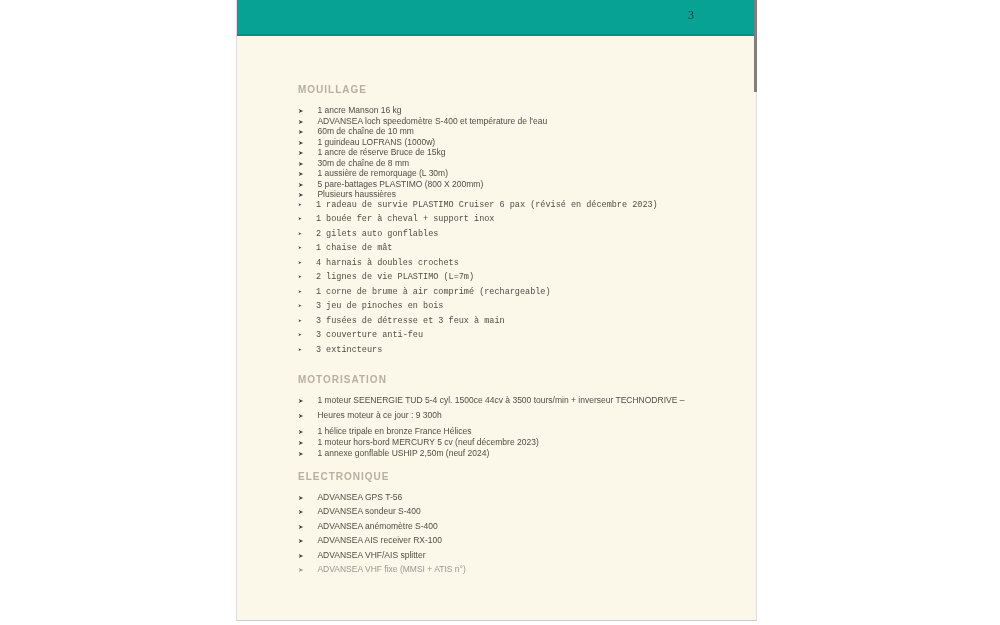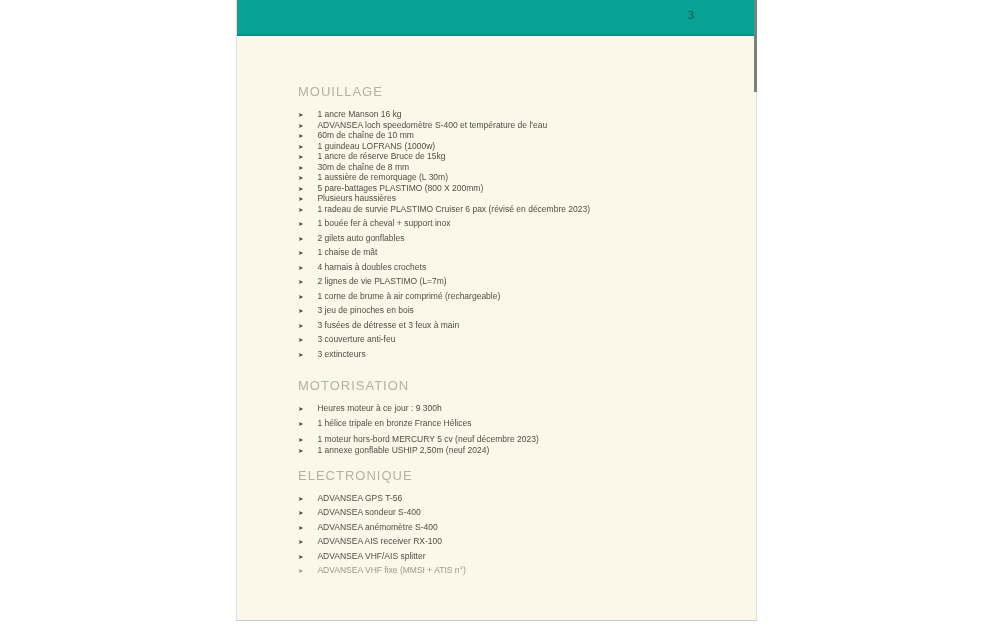--- a/index.html
+++ b/index.html
@@ -57,22 +57,22 @@
   }
   .content {
     position: absolute;
     left: 61px;
     top: 36px;
     right: 20px;
     padding-top: 48px;
   }
   h2.sec-title {
     margin: 0 0 11px 0;
-    font-size: 13px;
-    font-weight: normal;
+    font-size: 10px;
+    font-weight: bold;
     letter-spacing: 1px;
     color: #b7b0a0;
   }
   h2.mt-securite   { margin-top: 15px; }
   h2.mt-motorisation { margin-top: 19px; }
   h2.mt-electronique { margin-top: 13px; }
   ul.list {
     list-style: none;
     margin: 0 0 0 0;
     padding: 0;
@@ -87,21 +87,21 @@
     gap: 8px;
   }
   ul.list li .bullet {
     font-size: 6.5px;
     margin-right: 6px;
     color: #45413a;
     flex: 0 0 auto;
   }
   ul.list li.muted, ul.list li.muted .bullet { color: #9b968c; }
   ul.mouillage li     { margin-bottom: 1.5px; }
-  ul.securite li      { margin-bottom: 5.5px; }
+  ul.securite li      { margin-bottom: 5.5px; font-family: Liberation Mono, monospace; }
   ul.motorisation li  { margin-bottom: 2px; }
   ul.motorisation li:nth-child(1),
   ul.motorisation li:nth-child(2) { margin-bottom: 6.5px; }
   ul.electronique li  { margin-bottom: 5.5px; }
 </style>
 </head>
 <body>
 
 <div class="viewport">
   <div class="page">
@@ -203,20 +203,24 @@
               <span class="item-text">3 extincteurs</span>
             </li>
           </ul>
       </section>
 
       <section>
         <h2 class="sec-title mt-motorisation">MOTORISATION</h2>
         <ul class="list motorisation">
             <li>
               <span class="bullet">➤</span>
+              <span class="item-text">1 moteur SEENERGIE TUD 5-4 cyl. 1500ce  44cv à 3500 tours/min + inverseur TECHNODRIVE –</span>
+            </li>
+            <li>
+              <span class="bullet">➤</span>
               <span class="item-text">Heures moteur à ce jour : 9 300h</span>
             </li>
             <li>
               <span class="bullet">➤</span>
               <span class="item-text">1 hélice tripale en bronze France Hélices</span>
             </li>
             <li>
               <span class="bullet">➤</span>
               <span class="item-text">1 moteur hors-bord MERCURY 5 cv (neuf décembre 2023)</span>
             </li>

